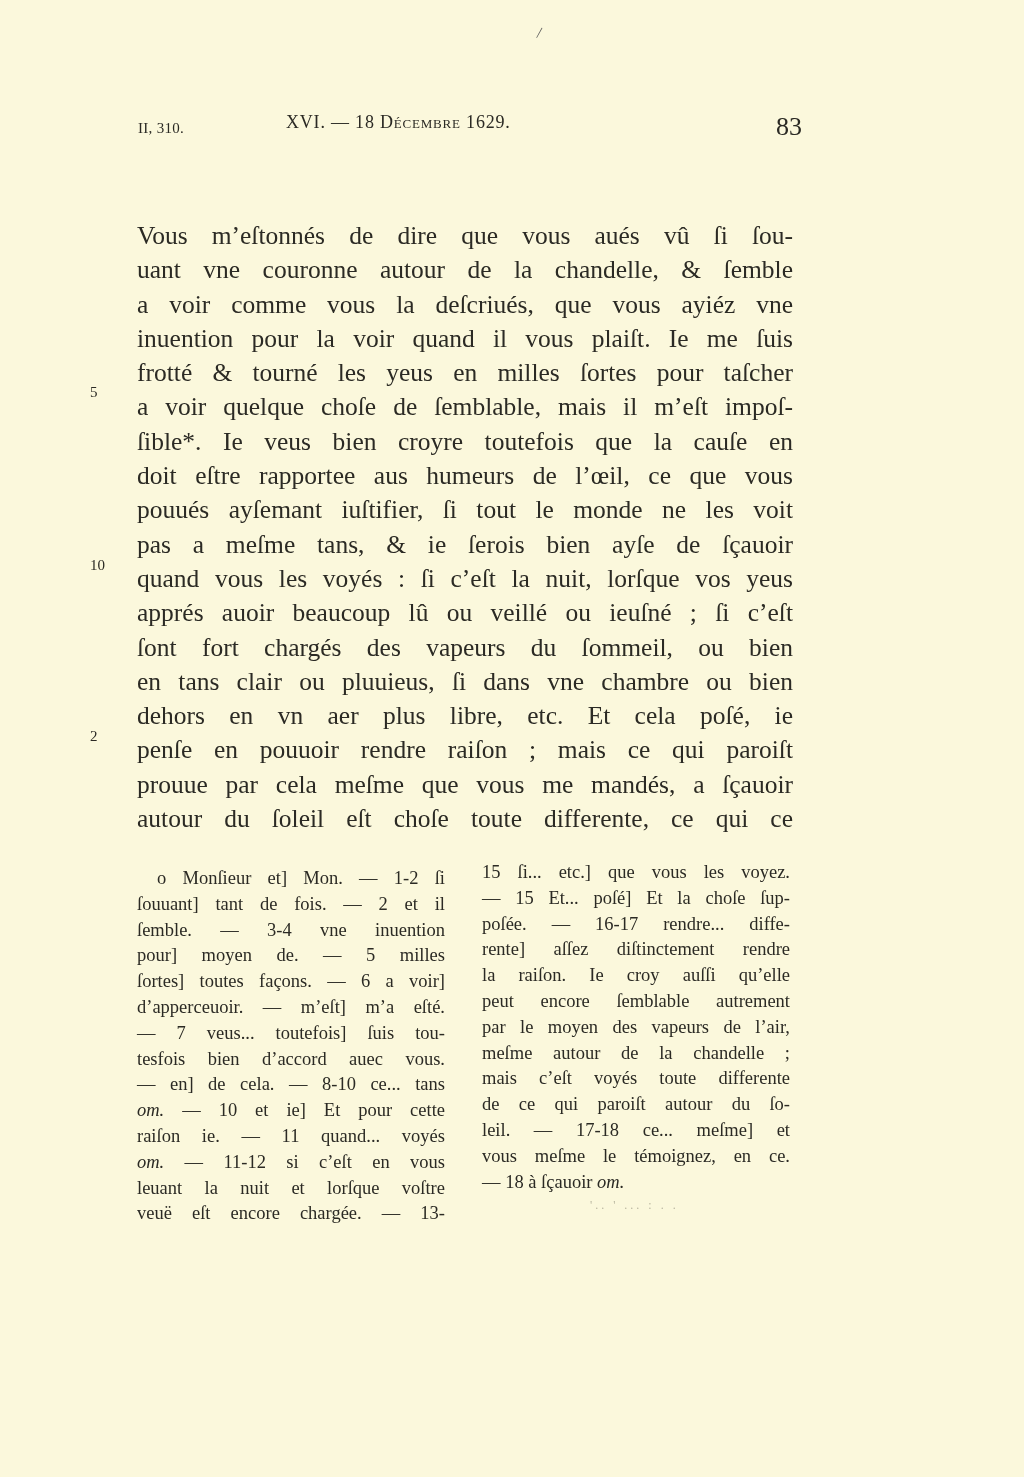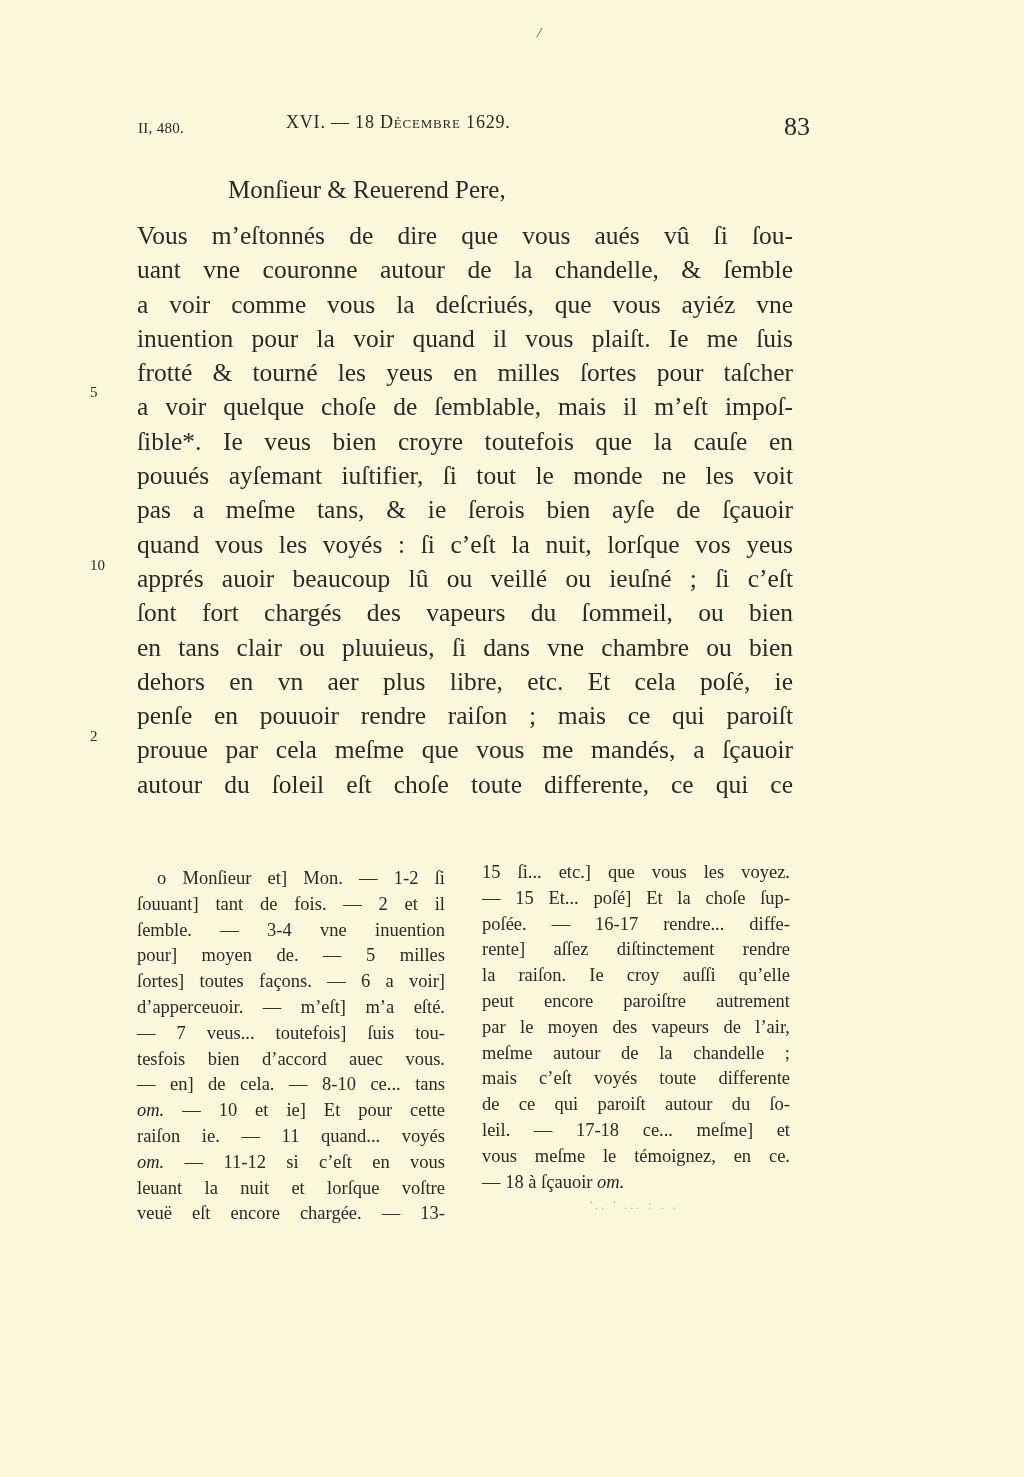--- a/index.html
+++ b/index.html
@@ -48,21 +48,21 @@
       top: 0;
       font-size: 18px;
       letter-spacing: 0.8px;
       white-space: nowrap;
     }
     .head-title .sc {
       font-variant: small-caps;
     }
     .head-page {
       position: absolute;
-      right: 8px;
+      right: 16px;
       top: 0;
       font-size: 26px;
     }
     
     .salutation {
       position: absolute;
       top: 176px;
       left: 228px;
       font-size: 25px;
       white-space: nowrap;
@@ -130,39 +130,39 @@
     }
   </style>
 </head>
 <body>
 
 <div class="page">
 
   <div class="stray-mark">/</div>
 
   <div class="running-head">
-    <span class="head-ref">II, 480.</span>
+    <span class="head-ref">II, 310.</span>
     <span class="head-title"><span>XVI. — 18 </span><span class="sc">Décembre</span><span> 1629.</span></span>
     <span class="head-page">83</span>
   </div>
 
-  <div class="salutation">Monſieur &amp; Reuerend Pere,</div>
 
   <span class="line-num" style="top:384px;">5</span>
   <span class="line-num" style="top:557px;">10</span>
   <span class="line-num" style="top:728px;">2</span>
 
   <div class="body-text">
     <span class="body-line">Vous m’eſtonnés de dire que vous aués vû ſi ſou-</span>
     <span class="body-line">uant vne couronne autour de la chandelle, &amp; ſemble</span>
     <span class="body-line">a voir comme vous la deſcriués, que vous ayiéz vne</span>
     <span class="body-line">inuention pour la voir quand il vous plaiſt. Ie me ſuis</span>
     <span class="body-line">frotté &amp; tourné les yeus en milles ſortes pour taſcher</span>
     <span class="body-line">a voir quelque choſe de ſemblable, mais il m’eſt impoſ-</span>
     <span class="body-line">ſible*. Ie veus bien croyre toutefois que la cauſe en</span>
+    <span class="body-line">doit eſtre rapportee aus humeurs de l’œil, ce que vous</span>
     <span class="body-line">pouués ayſemant iuſtifier, ſi tout le monde ne les voit</span>
     <span class="body-line">pas a meſme tans, &amp; ie ſerois bien ayſe de ſçauoir</span>
     <span class="body-line">quand vous les voyés : ſi c’eſt la nuit, lorſque vos yeus</span>
     <span class="body-line">apprés auoir beaucoup lû ou veillé ou ieuſné ; ſi c’eſt</span>
     <span class="body-line">ſont fort chargés des vapeurs du ſommeil, ou bien</span>
     <span class="body-line">en tans clair ou pluuieus, ſi dans vne chambre ou bien</span>
     <span class="body-line">dehors en vn aer plus libre, etc. Et cela poſé, ie</span>
     <span class="body-line">penſe en pouuoir rendre raiſon ; mais ce qui paroiſt</span>
     <span class="body-line last">prouue par cela meſme que vous me mandés, a ſçauoir</span>
     <span class="body-line">autour du ſoleil eſt choſe toute differente, ce qui ce</span>
@@ -184,21 +184,21 @@
       <span class="note-line"><i>om.</i> — 11-12 si c’eſt en vous</span>
       <span class="note-line">leuant la nuit et lorſque voſtre</span>
       <span class="note-line">veuë eſt encore chargée. — 13-</span>
     </div>
     <div class="note-col right">
       <span class="note-line">15 ſi... etc.] que vous les voyez.</span>
       <span class="note-line">— 15 Et... poſé] Et la choſe ſup-</span>
       <span class="note-line">poſée. — 16-17 rendre... diffe-</span>
       <span class="note-line">rente] aſſez diſtinctement rendre</span>
       <span class="note-line">la raiſon. Ie croy auſſi qu’elle</span>
-      <span class="note-line">peut encore paroiſtre autrement</span>
+      <span class="note-line">peut encore ſemblable autrement</span>
       <span class="note-line">par le moyen des vapeurs de l’air,</span>
       <span class="note-line">meſme autour de la chandelle ;</span>
       <span class="note-line">mais c’eſt voyés toute differente</span>
       <span class="note-line">de ce qui paroiſt autour du ſo-</span>
       <span class="note-line">leil. — 17-18 ce... meſme] et</span>
       <span class="note-line">vous meſme le témoignez, en ce.</span>
       <span class="note-line short">— 18 à ſçauoir <i>om.</i></span>
     </div>
   </div>
 

